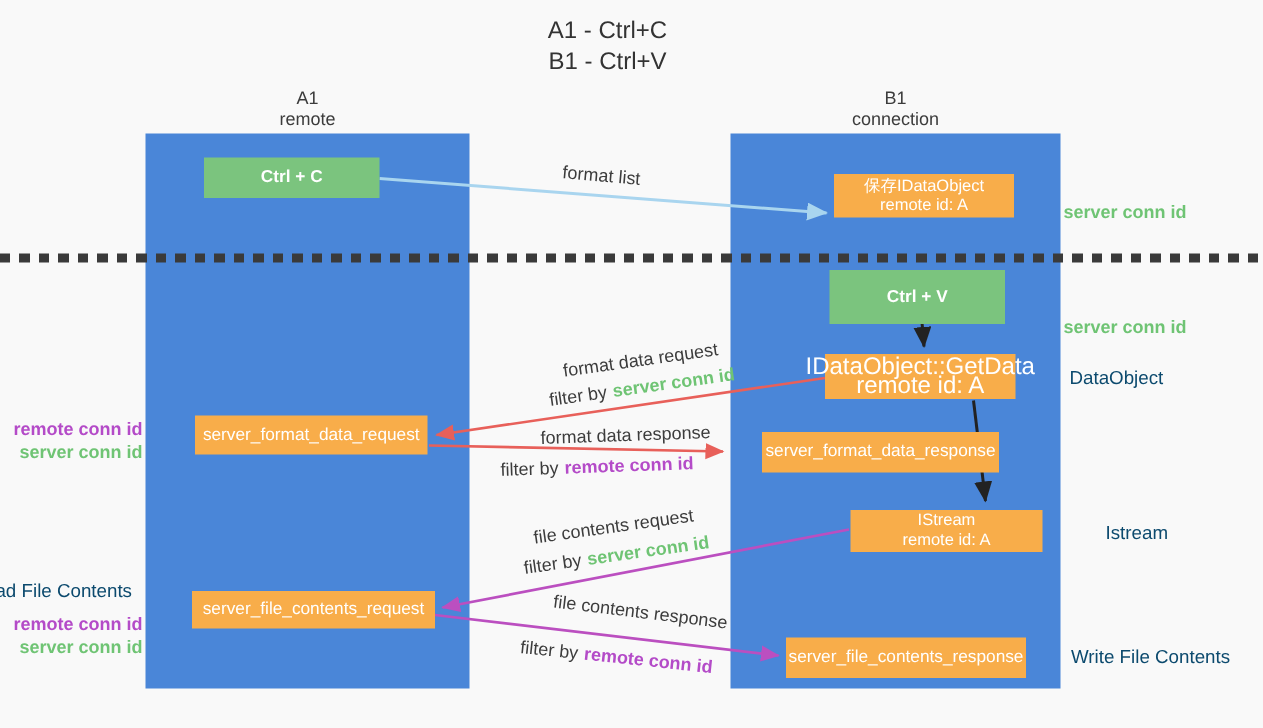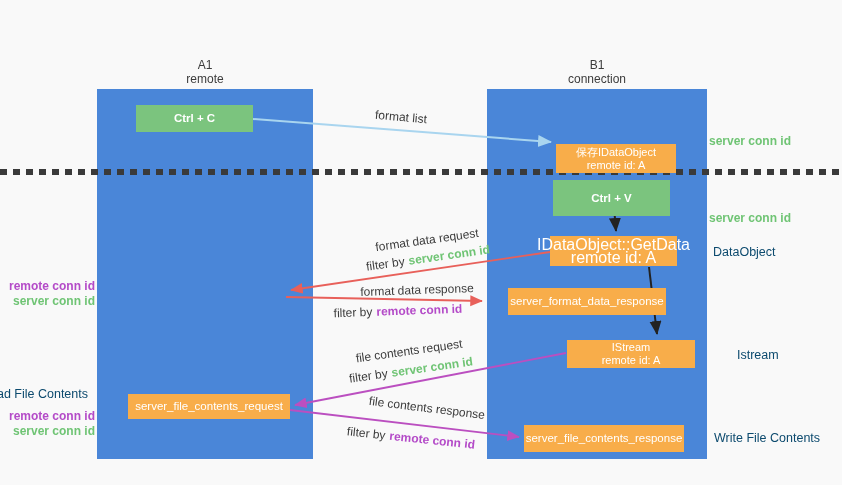--- a/index.html
+++ b/index.html
@@ -17,21 +17,21 @@
   .lane-a { left:97px; width:216px; }
   .lane-b { left:487px; width:220px; }
   .dashline { position:absolute; left:0; top:169px; width:842px; height:6px;
     background:repeating-linear-gradient(90deg,#3a3a3a 0 7px, transparent 7px 13px); }
   .arrows { position:absolute; left:0; top:0; pointer-events:none; }
   .node { position:absolute; display:flex; flex-direction:column; align-items:center;
     justify-content:center; color:#fff; text-align:center; font-size:11.5px; line-height:13px; }
   .green { background:#7bc47e;font-weight:bold; }
   .orange { background:#f8ad4a; }
   .n-ctrlc  { left:136px; top:105px; width:117px; height:27px; }
-  .n-save   { left:556px; top:144px; width:120px; height:29px; font-size:11px; }
+  .n-save   { left:556px; top:116px; width:120px; height:29px; font-size:11px; }
   .n-ctrlv  { left:553px; top:180px; width:117px; height:36px; }
   .n-getdata{ left:550px; top:236px; width:127px; height:30px; font-size:16px; }
   .n-freq   { left:130px; top:277px; width:155px; height:26px; }
   .n-fresp  { left:508px; top:288px; width:158px; height:27px; }
   .n-istream{ left:567px; top:340px; width:128px; height:28px; font-size:11px; }
   .n-fcreq  { left:128px; top:394px; width:162px; height:25px; }
   .n-fcresp { left:524px; top:425px; width:160px; height:27px; }
   .elabel { position:absolute; font-size:12px; color:#3c3c3c; white-space:nowrap;
     transform-origin:center; }
   .filter-prefix { margin-right:4px; }
@@ -40,20 +40,22 @@
   .side-label { position:absolute; font-size:12px; white-space:nowrap; }
   .dark-label { color:#0c4a6e; font-size:12.5px; }
   .left-block { text-align:right; line-height:15px; font-size:12px; }
 </style>
 </head>
 <body>
 
 <div class="canvas">
 
   <div class="title">
+    <div>A1 - Ctrl+C</div>
+    <div>B1 - Ctrl+V</div>
   </div>
 
   <div class="colhead colhead-a">
     <div>A1</div>
     <div>remote</div>
   </div>
   <div class="colhead colhead-b">
     <div>B1</div>
     <div>connection</div>
   </div>
@@ -93,20 +95,23 @@
   <div class="node orange n-save">
     <span>保存IDataObject</span>
     <span>remote id: A</span>
   </div>
   <div class="node green n-ctrlv">
     <span>Ctrl + V</span>
   </div>
   <div class="node orange n-getdata">
     <span>IDataObject::GetData</span>
     <span>remote id: A</span>
+  </div>
+  <div class="node orange n-freq">
+    <span>server_format_data_request</span>
   </div>
   <div class="node orange n-fresp">
     <span>server_format_data_response</span>
   </div>
   <div class="node orange n-istream">
     <span>IStream</span>
     <span>remote id: A</span>
   </div>
   <div class="node orange n-fcresp">
     <span>server_file_contents_response</span>

